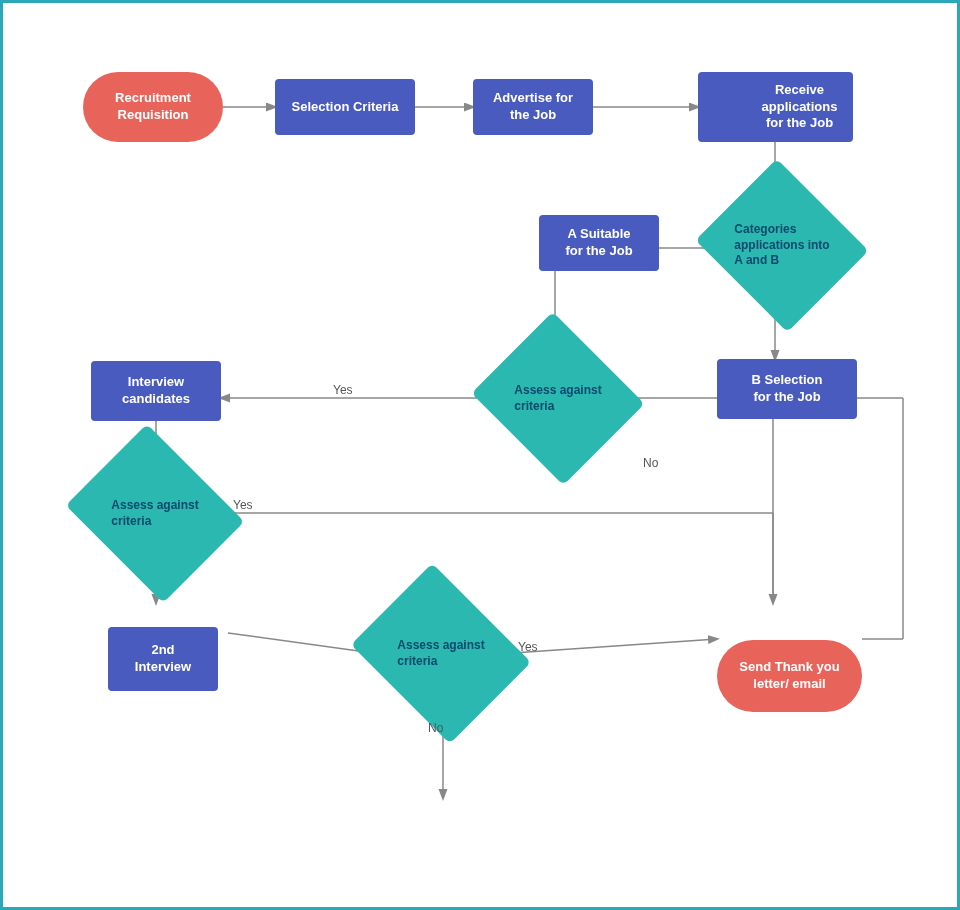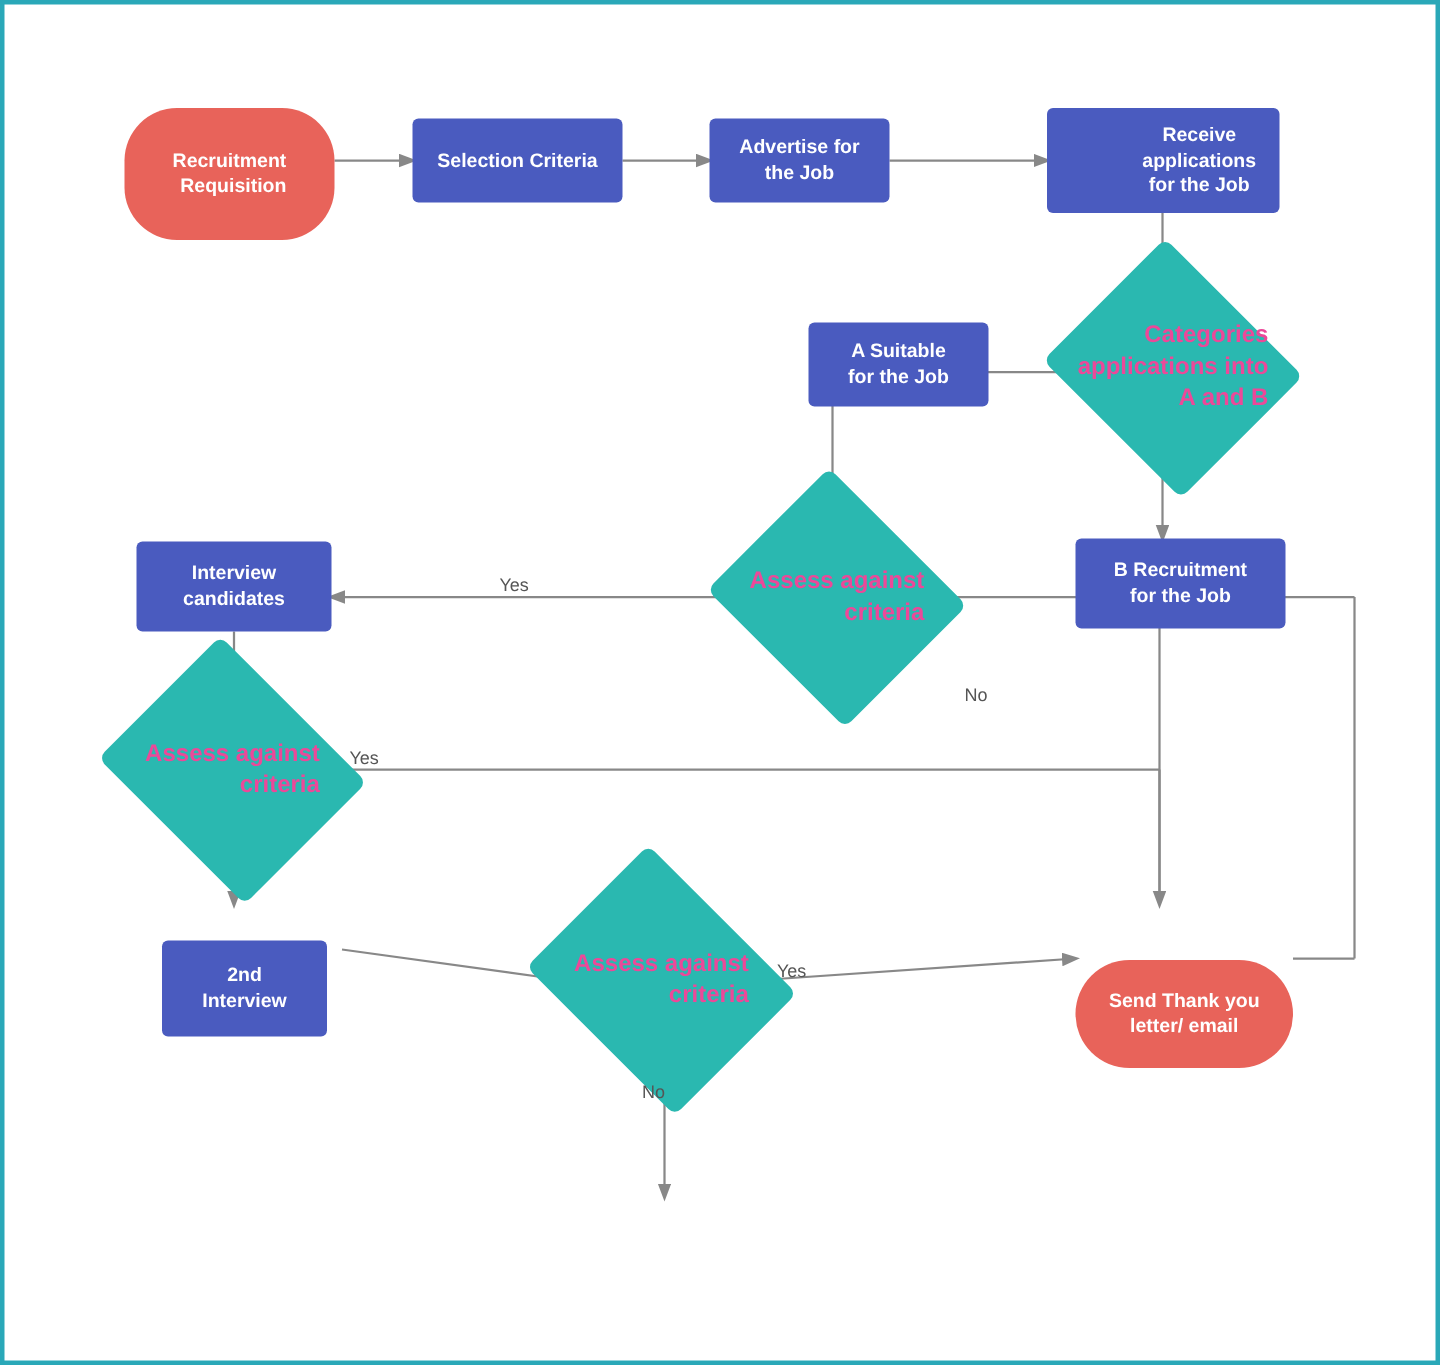--- a/index.html
+++ b/index.html
@@ -52,24 +52,24 @@
       height: 100%;
       background: #2ab8b0;
       transform: rotate(45deg);
       position: absolute;
       top: 0; left: 0;
       border-radius: 6px;
     }
     .diamond-text {
       position: relative;
       z-index: 2;
-      color: #ec4899;
-      font-size: 16px;
+      color: #0c4a6e;
+      font-size: 12px;
       font-weight: 600;
-      text-align: right;
+      text-align: left;
       line-height: 1.3;
     }
   </style>
 </head>
 <body>
 
 <div class="canvas">
 
   <svg class="connections">
 
@@ -109,21 +109,21 @@
     <line x1="770" y1="395" x2="770" y2="600" stroke="#888" stroke-width="1.5" marker-end="url(#arrow)"></line>
 
     <line x1="228" y1="510" x2="770" y2="510" stroke="#888" stroke-width="1.5"></line>
     <line x1="770" y1="510" x2="770" y2="600" stroke="#888" stroke-width="1.5"></line>
 
     <line x1="859" y1="636" x2="900" y2="636" stroke="#888" stroke-width="1.5"></line>
     <line x1="900" y1="636" x2="900" y2="395" stroke="#888" stroke-width="1.5"></line>
     <line x1="900" y1="395" x2="770" y2="395" stroke="#888" stroke-width="1.5"></line>
   </svg>
 
-  <div class="node rect-coral" style="left:80px; top:69px; width:140px; height:88px; border-radius:35px;text-align:right;">
+  <div class="node rect-coral" style="left:80px; top:69px; width:140px; height:70px; border-radius:35px;">
     <span style="white-space:pre-line;">Recruitment
 Requisition</span>
   </div>
 
   <div class="node rect-blue" style="left:272px; top:76px; width:140px; height:56px;">
     <span>Selection Criteria</span>
   </div>
 
   <div class="node rect-blue" style="left:470px; top:76px; width:120px; height:56px;">
     <span style="white-space:pre-line;">Advertise for
@@ -141,21 +141,21 @@
 applications into
 A and B</span>
   </div>
 
   <div class="node rect-blue" style="left:492px; top:212px; width:120px; height:56px;margin-left:44px;">
     <span style="white-space:pre-line;">A Suitable
 for the Job</span>
   </div>
 
   <div class="node rect-blue" style="left:714px; top:356px; width:140px; height:60px;">
-    <span style="white-space:pre-line;">B Recruitment
+    <span style="white-space:pre-line;">B Selection
 for the Job</span>
   </div>
 
   <div class="node diamond" style="left:490px; top:338px; width:130px; height:115px;">
     <div class="diamond-inner"></div>
     <span class="diamond-text" style="white-space:pre-line;">Assess against
 criteria</span>
   </div>
 
   <div class="node rect-blue" style="left:88px; top:358px; width:130px; height:60px;">

